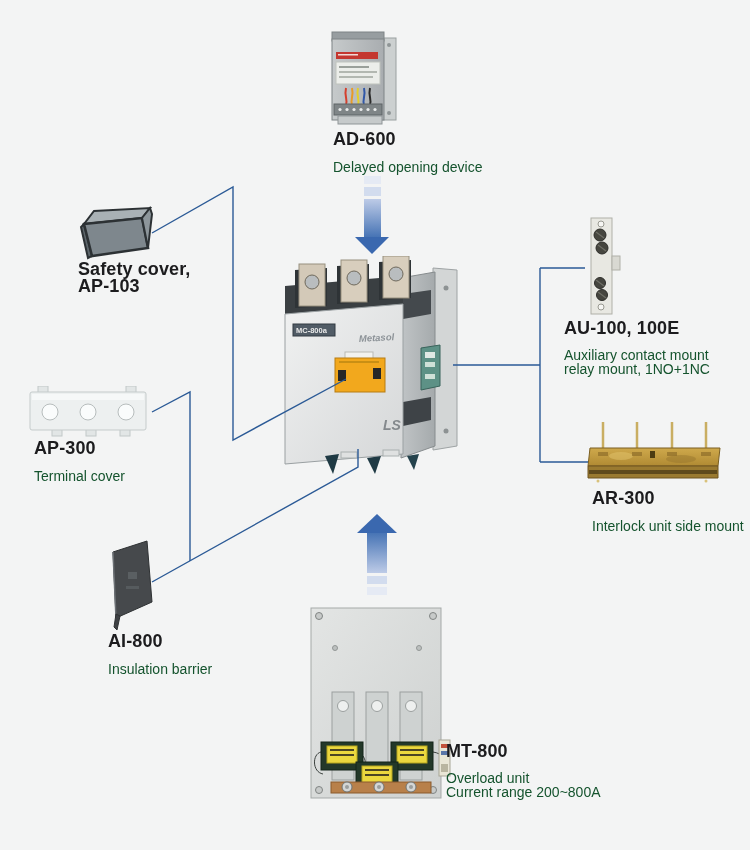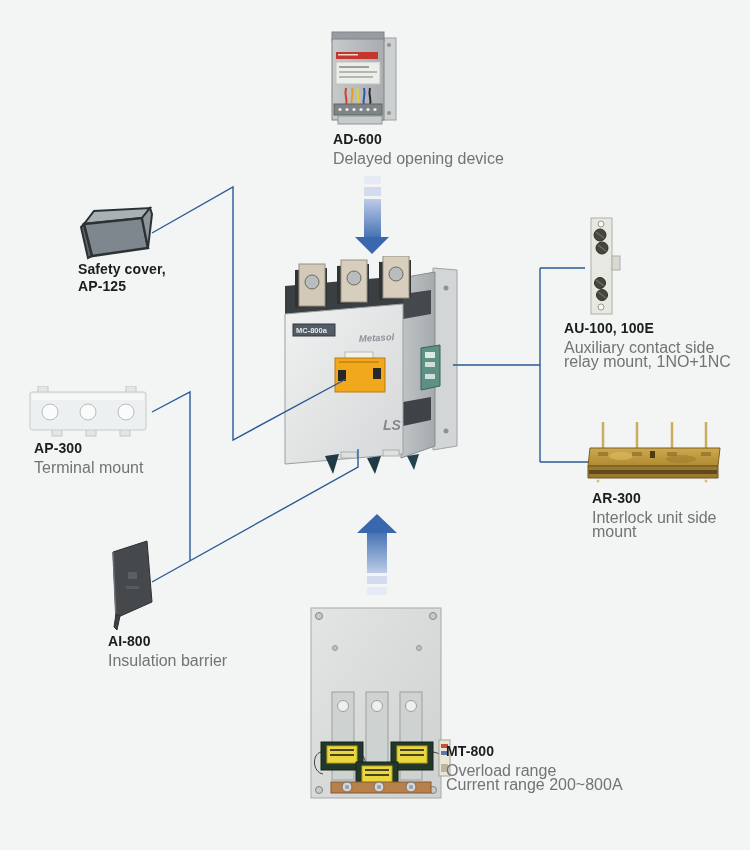--- a/index.html
+++ b/index.html
@@ -2,24 +2,24 @@
 <html><head>
 <meta charset="utf-8">
 <style>
   html,body{margin:0;padding:0;background:#e9eaea;}
   #stage{
     position:relative;width:750px;height:850px;background:#f3f4f4;
     font-family:"Liberation Sans",sans-serif;overflow:hidden;
   }
   .abs{position:absolute;}
   .code{
-    font-size:14px;font-weight:bold;color:#1c1c1e;line-height:17px;letter-spacing:.1px;
+    font-size:18px;font-weight:bold;color:#1c1c1e;line-height:17px;letter-spacing:.1px;
   }
   .desc{
-    font-size:16px;color:#737373;line-height:14px;margin-top:4px;
+    font-size:14px;color:#14532d;line-height:14px;margin-top:12px;
   }
   .desc.tight{line-height:13.5px;}
   svg{display:block;}
   #overlay{pointer-events:none;z-index:6;}
   .device{z-index:3;}
   .label{z-index:7;}
 </style>
 </head>
 <body>
 
@@ -277,47 +277,47 @@
     </g>
   </svg>
 
   <div class="abs label" style="left:333px;top:131px">
     <div class="code">AD-600</div>
     <div class="desc">Delayed opening device</div>
   </div>
 
   <div class="abs label" style="left:78px;top:261px">
     <div class="code">Safety cover,</div>
-    <div class="code">AP-125</div>
+    <div class="code">AP-103</div>
   </div>
 
   <div class="abs label" style="left:34px;top:440px">
     <div class="code">AP-300</div>
-    <div class="desc">Terminal mount</div>
+    <div class="desc">Terminal cover</div>
   </div>
 
   <div class="abs label" style="left:108px;top:633px">
     <div class="code">AI-800</div>
     <div class="desc">Insulation barrier</div>
   </div>
 
   <div class="abs label" style="left:564px;top:320px">
     <div class="code">AU-100, 100E</div>
     <div class="desc tight">
-      <div>Auxiliary contact side</div>
+      <div>Auxiliary contact mount</div>
       <div>relay mount, 1NO+1NC</div>
     </div>
   </div>
 
   <div class="abs label" style="left:592px;top:490px">
     <div class="code">AR-300</div>
     <div class="desc">Interlock unit side mount</div>
   </div>
 
   <div class="abs label" style="left:446px;top:743px">
     <div class="code">MT-800</div>
     <div class="desc tight">
-      <div>Overload range</div>
+      <div>Overload unit</div>
       <div>Current range 200~800A</div>
     </div>
   </div>
 
 </div>
 
 </body></html>

